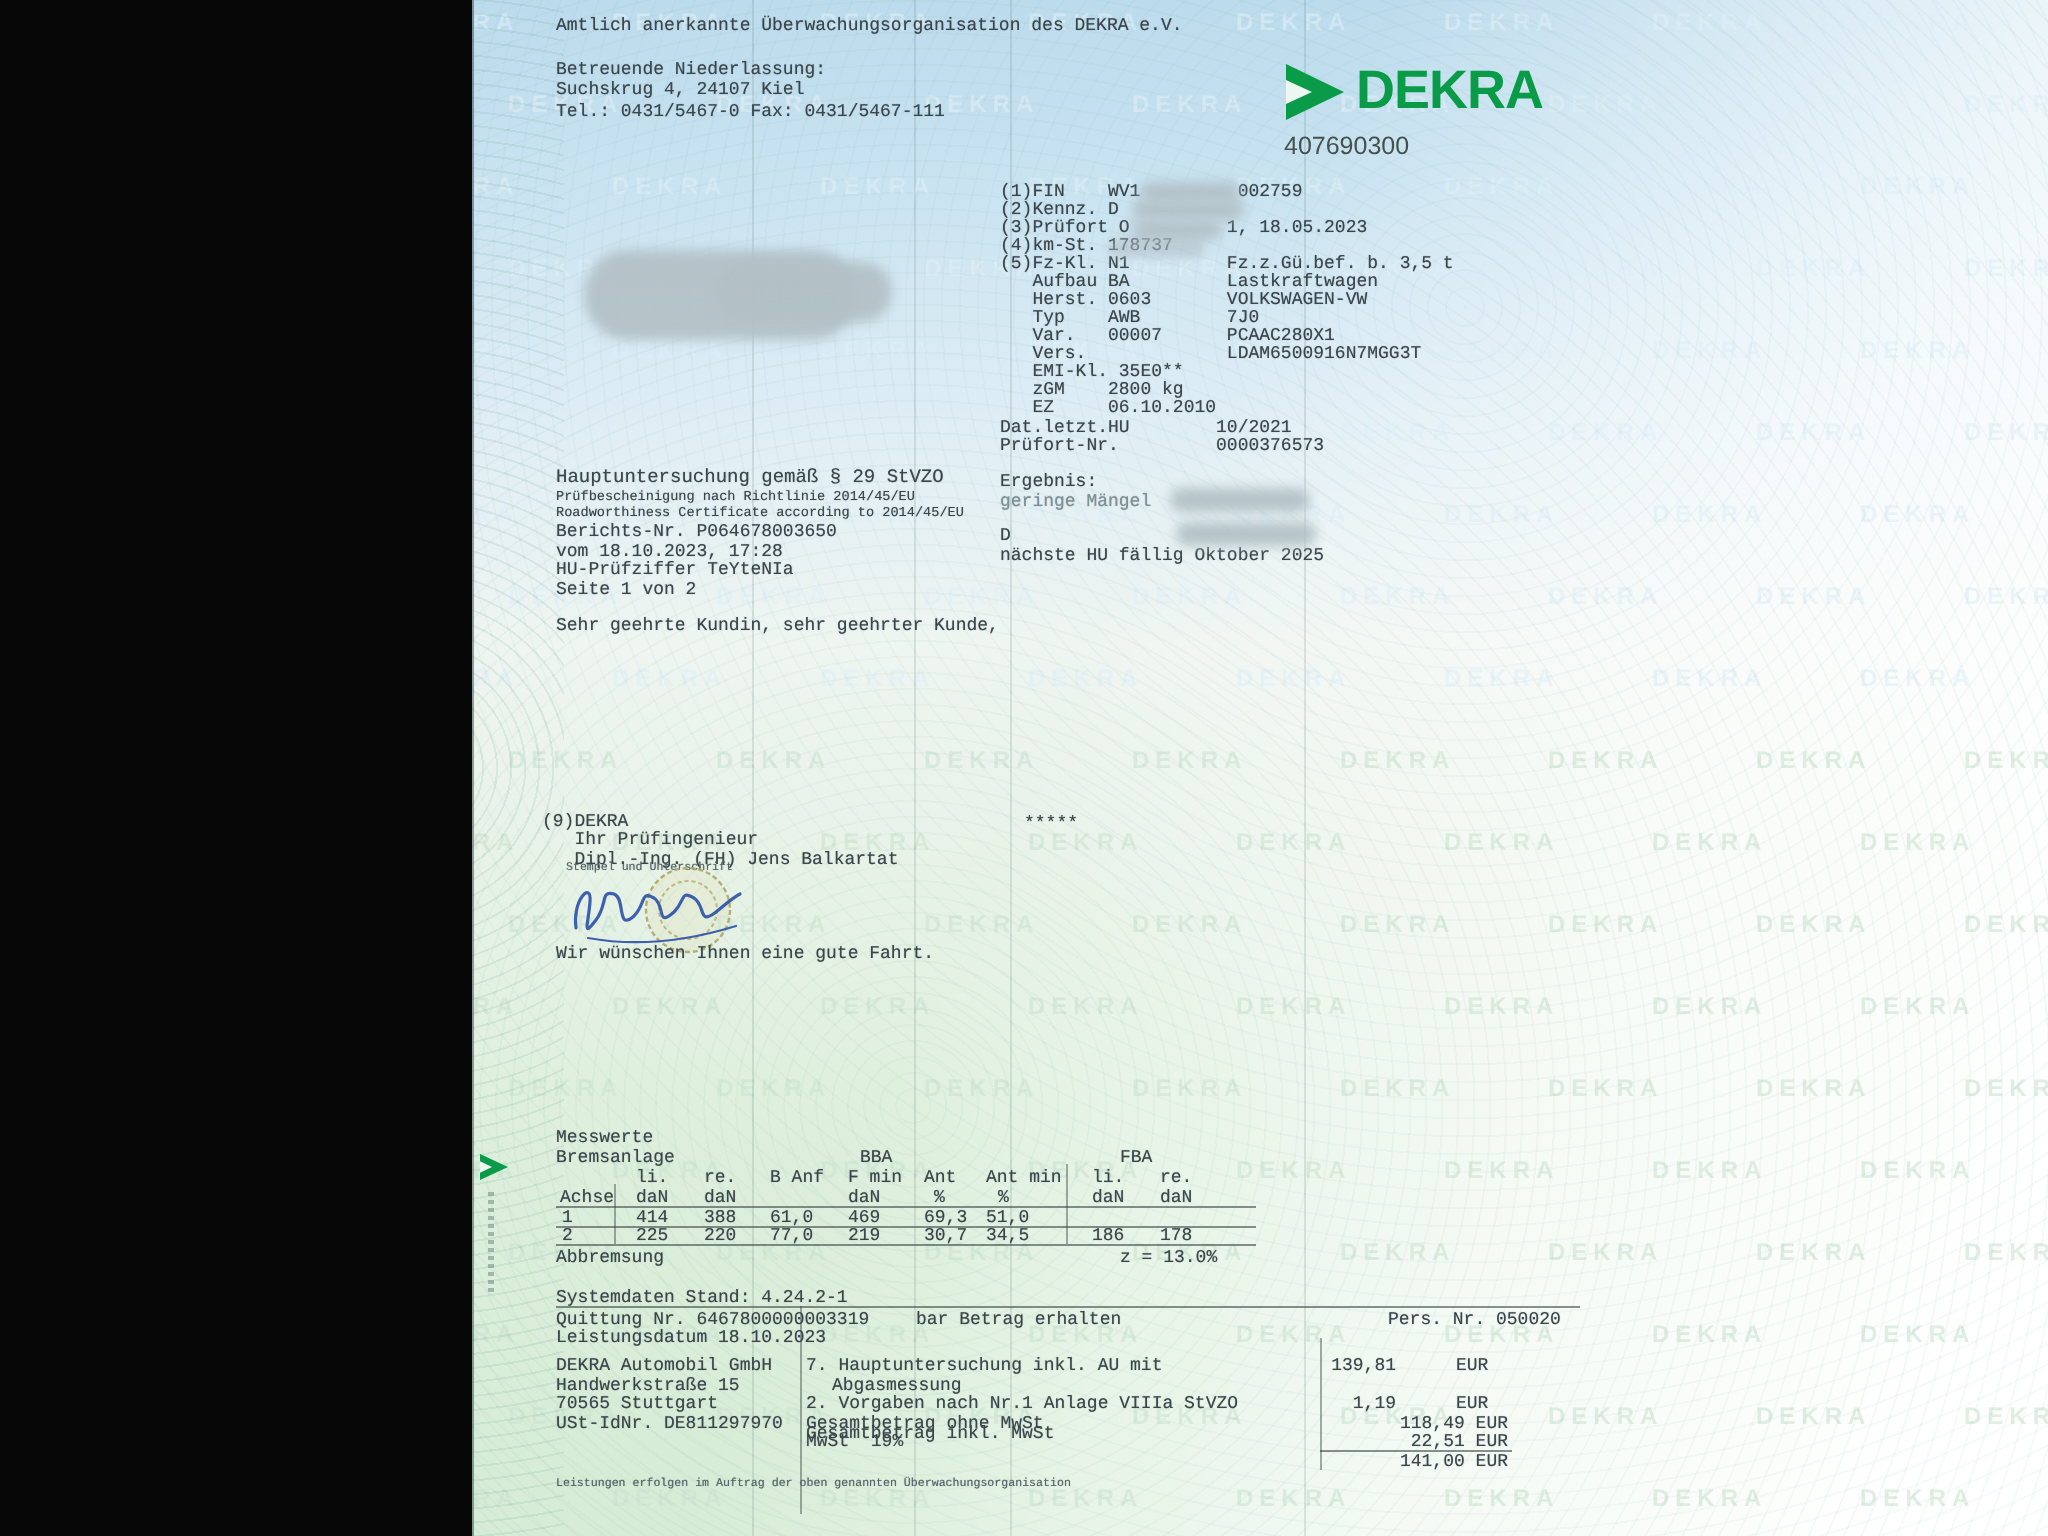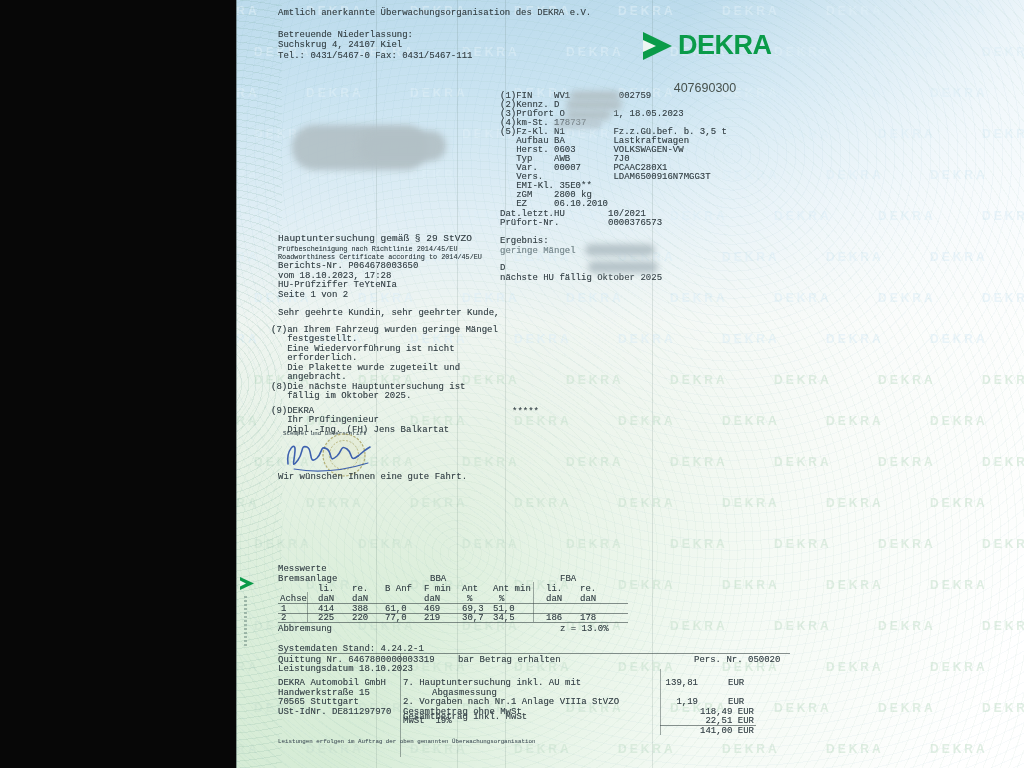--- a/index.html
+++ b/index.html
@@ -24,21 +24,21 @@
   .mono7{font:6.8px/8px "Liberation Mono",monospace;}
   .tiny{font:5.8px/6.5px "Liberation Mono",monospace;color:#55656a;}
   .faded{color:#7e9196;}
   .rule{position:absolute;background:rgba(58,72,72,.6);}
   .vline{position:absolute;background:rgba(58,72,72,.45);width:1px;}
   .fold{position:absolute;top:0;height:768px;width:1px;background:rgba(90,112,106,.16);}
   .blur{position:absolute;background:rgba(178,192,197,.92);border-radius:10px;filter:blur(3px);}
   .blur-soft{position:absolute;background:rgba(176,190,196,.55);border-radius:6px;filter:blur(2px);}
   .logo{position:absolute;left:406px;top:28px;width:126px;height:50px;}
   .logo-text{position:absolute;left:36px;top:2px;font-family:"Liberation Sans",sans-serif;font-weight:bold;font-size:27px;letter-spacing:-.5px;color:#0a9b49;}
-  .form-no{position:absolute;left:0;top:53px;width:126px;text-align:center;font-family:"Liberation Sans",sans-serif;font-size:12.5px;color:#46514d;}
+  .form-no{position:absolute;left:0;top:38px;width:126px;text-align:left;font-family:"Liberation Sans",sans-serif;font-size:12.5px;color:#46514d;}
   .cell{position:absolute;white-space:pre;font:9px/9.5px "Liberation Mono",monospace;color:#3a464b;text-shadow:0 0 .5px rgba(55,70,75,.5);}
   .ramt{text-align:right;}
   svg{display:block;}
 </style>
 </head>
 <body>
 
 <div class="stage">
   <div class="black-bar"></div>
 
@@ -245,28 +245,20 @@
 
     <div class="t mono95" style="left:42px;top:234px">Hauptuntersuchung gemäß § 29 StVZO</div>
     <div class="t mono7" style="left:42px;top:245px">Prüfbescheinigung nach Richtlinie 2014/45/EU</div>
     <div class="t mono7" style="left:42px;top:253px">Roadworthiness Certificate according to 2014/45/EU</div>
     <div class="t mono9" style="left:42px;top:262px">Berichts-Nr. P064678003650</div>
     <div class="t mono9" style="left:42px;top:271.5px">vom 18.10.2023, 17:28</div>
     <div class="t mono9" style="left:42px;top:281px">HU-Prüfziffer TeYteNIa</div>
     <div class="t mono9" style="left:42px;top:290.5px">Seite 1 von 2</div>
 
     <div class="t mono9" style="left:42px;top:309px">Sehr geehrte Kundin, sehr geehrter Kunde,</div>
-    <div class="t mono9" style="left:35px;top:326px">(7)an Ihrem Fahrzeug wurden geringe Mängel
-   festgestellt.
-   Eine Wiedervorführung ist nicht
-   erforderlich.
-   Die Plakette wurde zugeteilt und
-   angebracht.
-(8)Die nächste Hauptuntersuchung ist
-   fällig im Oktober 2025.</div>
     <div class="t mono9" style="left:35px;top:407px;line-height:9.4px">(9)DEKRA
    Ihr Prüfingenieur
    Dipl.-Ing. (FH) Jens Balkartat</div>
     <div class="t tiny" style="left:47px;top:431px">Stempel und Unterschrift</div>
 
     <span style="position:absolute;left:46px;top:432px">
       <svg width="112" height="46" viewBox="0 0 112 46">
         <g>
           <circle cx="62" cy="23" r="21" fill="rgba(224,216,158,.18)" stroke="rgba(170,162,95,.85)" stroke-width="1.2" stroke-dasharray="2.5 1.5"></circle>
           <circle cx="62" cy="23" r="14.5" fill="none" stroke="rgba(170,162,95,.7)" stroke-width="1" stroke-dasharray="2 1.5"></circle>
@@ -341,21 +333,21 @@
     <div class="t mono9" style="left:458px;top:655.5px">Pers. Nr. 050020</div>
     <div class="t mono9" style="left:42px;top:665px">Leistungsdatum 18.10.2023</div>
 
     <div>
       <span class="cell" style="left:42px;top:679px">DEKRA Automobil GmbH</span>
       <span class="cell" style="left:42px;top:688.5px">Handwerkstraße 15</span>
       <span class="cell" style="left:42px;top:698px">70565 Stuttgart</span>
       <span class="cell" style="left:42px;top:707.5px">USt-IdNr. DE811297970</span>
 
       <span class="cell" style="left:167px;top:679px">7. Hauptuntersuchung inkl. AU mit</span>
-      <span class="cell" style="left:196px;top:688.5px">Abgasmessung</span>
+      <span class="cell" style="left:180px;top:688.5px">Abgasmessung</span>
       <span class="cell ramt" style="left:402px;top:679px;width:60px">139,81</span>
       <span class="cell" style="left:492px;top:679px">EUR</span>
 
       <span class="cell" style="left:167px;top:698px">2. Vorgaben nach Nr.1 Anlage VIIIa StVZO</span>
       <span class="cell ramt" style="left:402px;top:698px;width:60px">1,19</span>
       <span class="cell" style="left:492px;top:698px">EUR</span>
 
       <span class="cell" style="left:167px;top:707.5px">Gesamtbetrag ohne MwSt</span>
       <span class="cell ramt" style="left:418px;top:707.5px;width:100px">118,49 EUR</span>
       <span class="cell" style="left:167px;top:717px">MwSt  19%</span>

